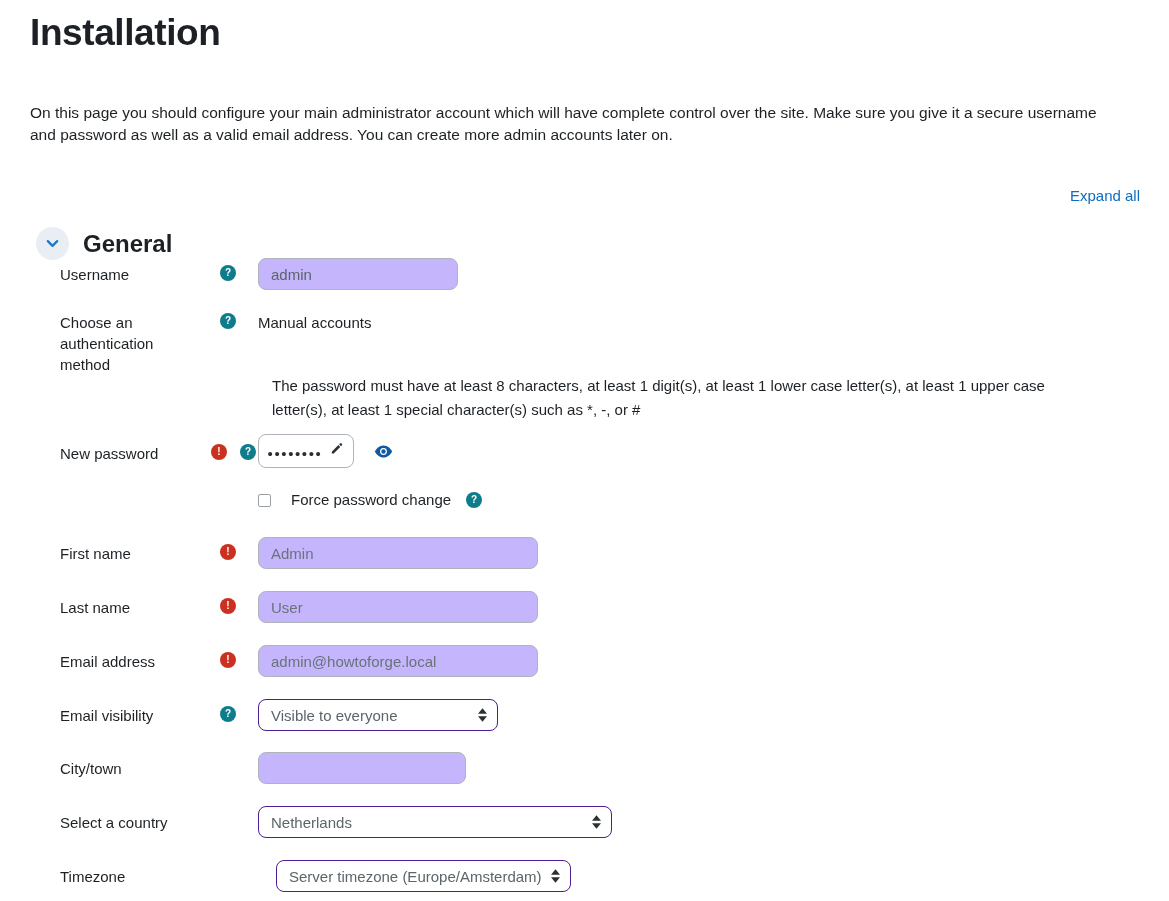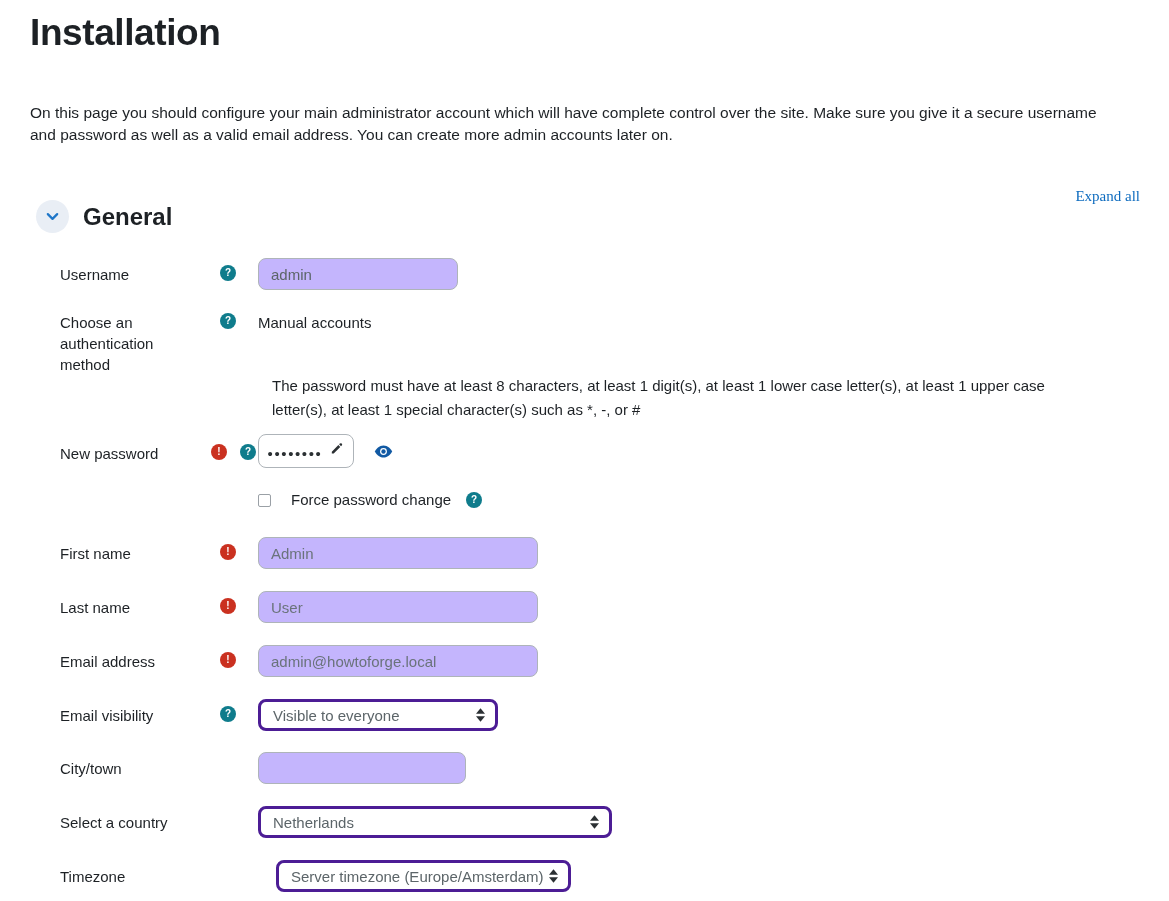--- a/index.html
+++ b/index.html
@@ -39,34 +39,33 @@
     font-size: 15.5px;
     line-height: 22px;
     color: #1d2125;
   }
   
   .expand-all-wrap {
     position: absolute;
     top: 186px;
     right: 29px;
     text-align: right;
-    font-family: Liberation Serif, serif;
   }
   .expand-all {
     font-size: 15px;
     line-height: 20px;
     color: #0f6cbf;
     text-decoration: none;
     cursor: pointer;
   }
 
   
   .section-header {
     position: absolute;
-    top: 200px;
+    top: 227px;
     left: 36px;
     display: flex;
     align-items: center;
     gap: 14px;
   }
   .collapse-circle {
     width: 33px;
     height: 33px;
     border-radius: 50%;
     background: #e9eef5;
@@ -224,21 +223,21 @@
     font-size: 15px;
     color: #1d2125;
     line-height: 18px;
     margin-left: 11px;
   }
 
   
   .sel {
     box-sizing: border-box;
     height: 32px;
-    border: 3px solid #4c1d95;
+    border: 1px solid #4c1d95;
     border-radius: 8px;
     background: #ffffff;
     font-family: "Liberation Sans", sans-serif;
     font-size: 15px;
     color: #5c6569;
     padding: 0 30px 0 12px;
     display: inline-flex;
     align-items: center;
     position: relative;
     cursor: pointer;

